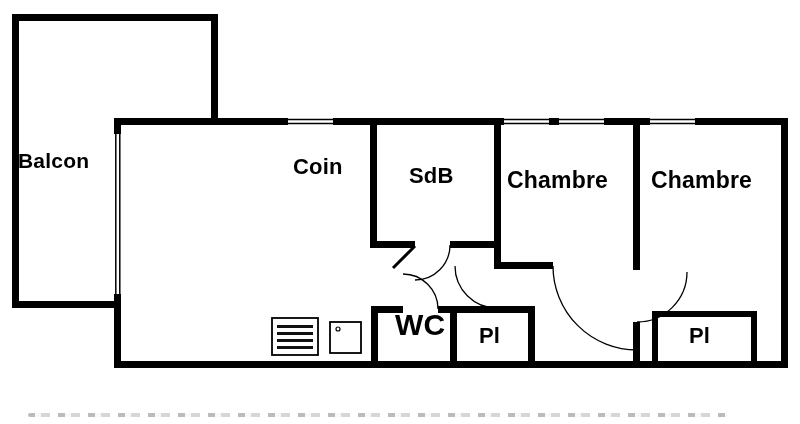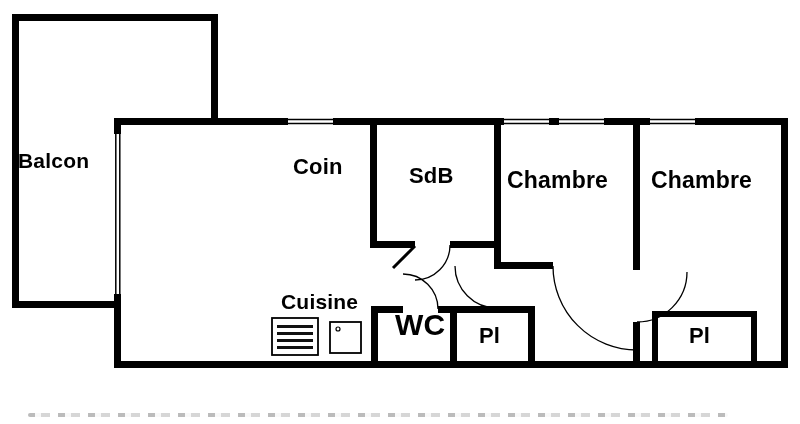--- a/index.html
+++ b/index.html
@@ -126,19 +126,18 @@
       <rect class="fixture" x="330" y="322" width="31" height="31"></rect>
       <circle cx="338" cy="329" r="2" fill="none" stroke="#000" stroke-width="1.2"></circle>
     </g>
   </svg>
 
   <div class="room-label lbl-balcon">Balcon</div>
   <div class="room-label lbl-coin">Coin</div>
   <div class="room-label lbl-sdb">SdB</div>
   <div class="room-label lbl-chambre1">Chambre</div>
   <div class="room-label lbl-chambre2">Chambre</div>
-  <div class="room-label lbl-cuisine">Cuisine</div>
   <div class="room-label lbl-wc">WC</div>
   <div class="room-label lbl-pl1">Pl</div>
   <div class="room-label lbl-pl2">Pl</div>
 
   <div class="artifact"></div>
 </div>
 
 </body></html>

